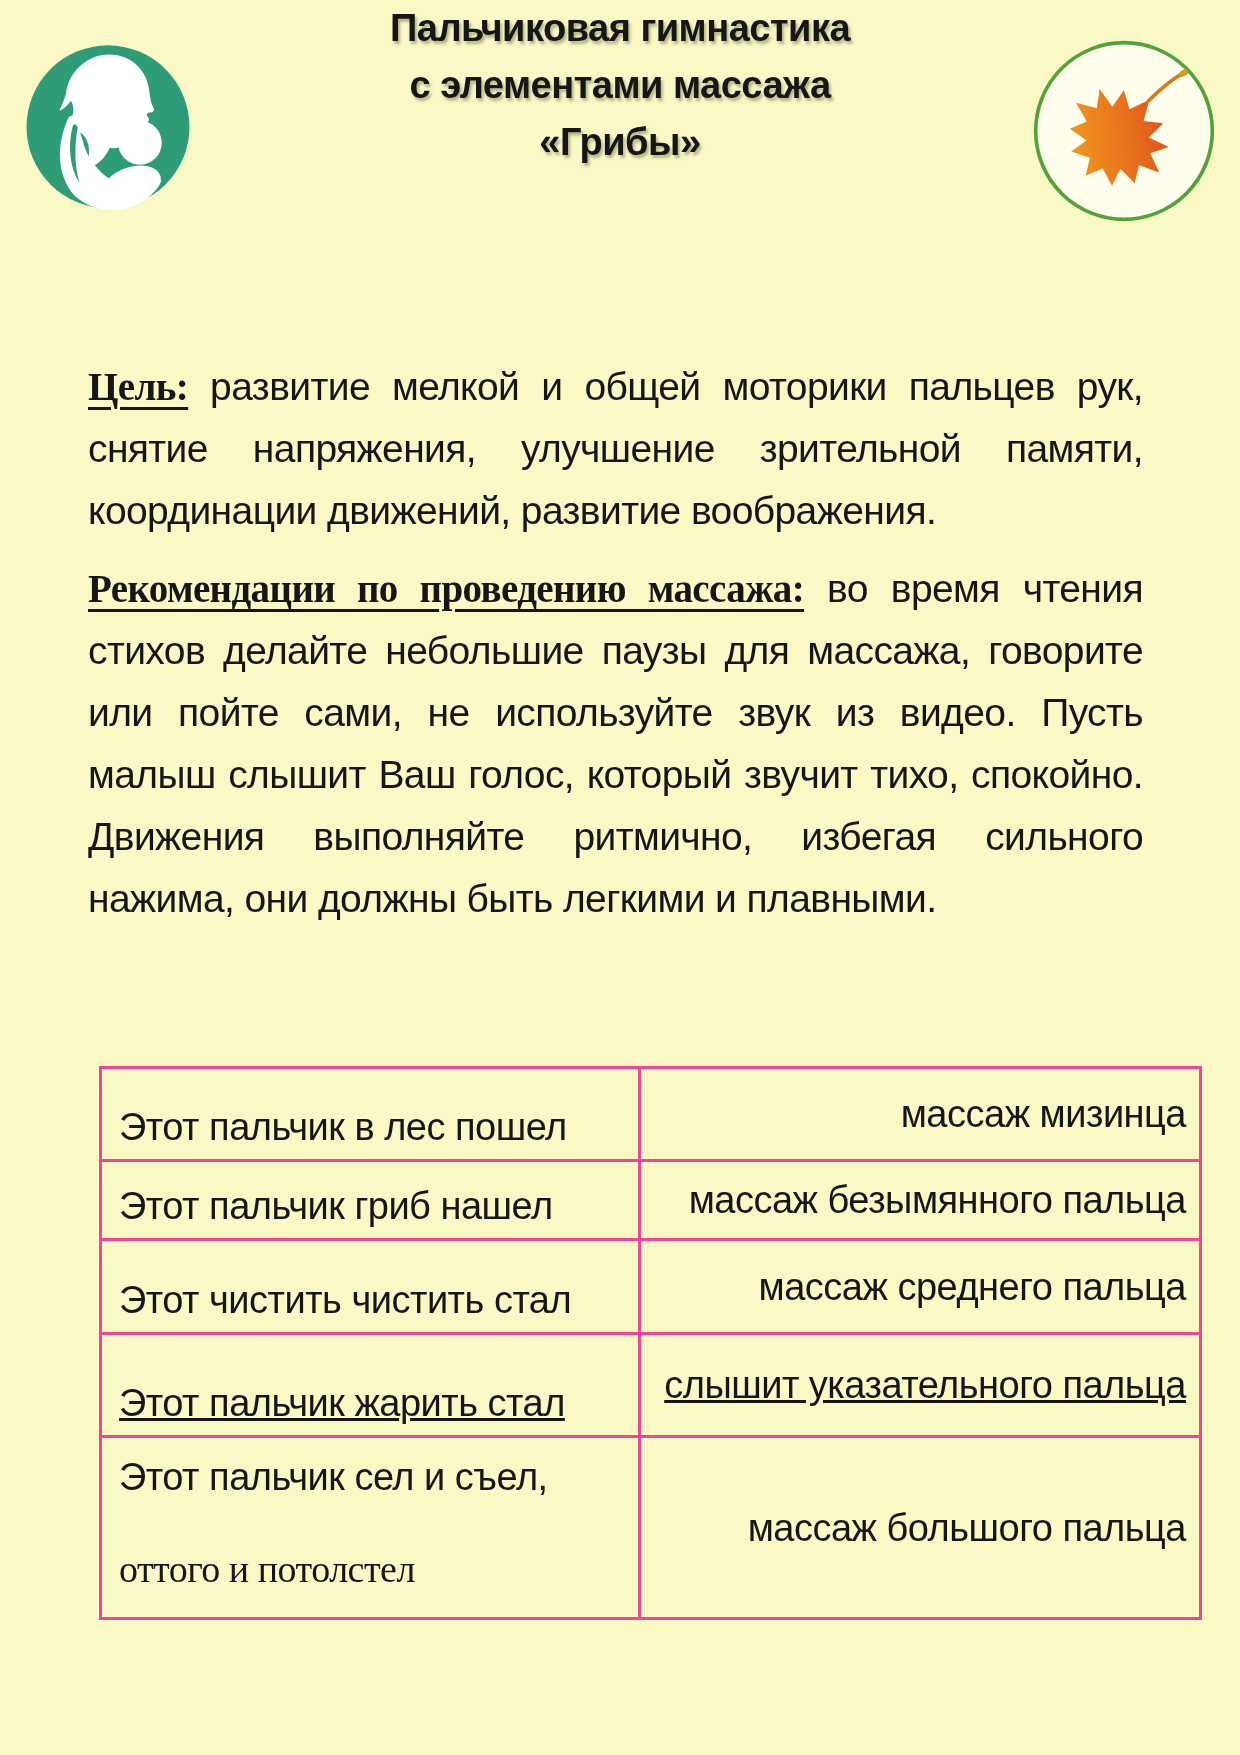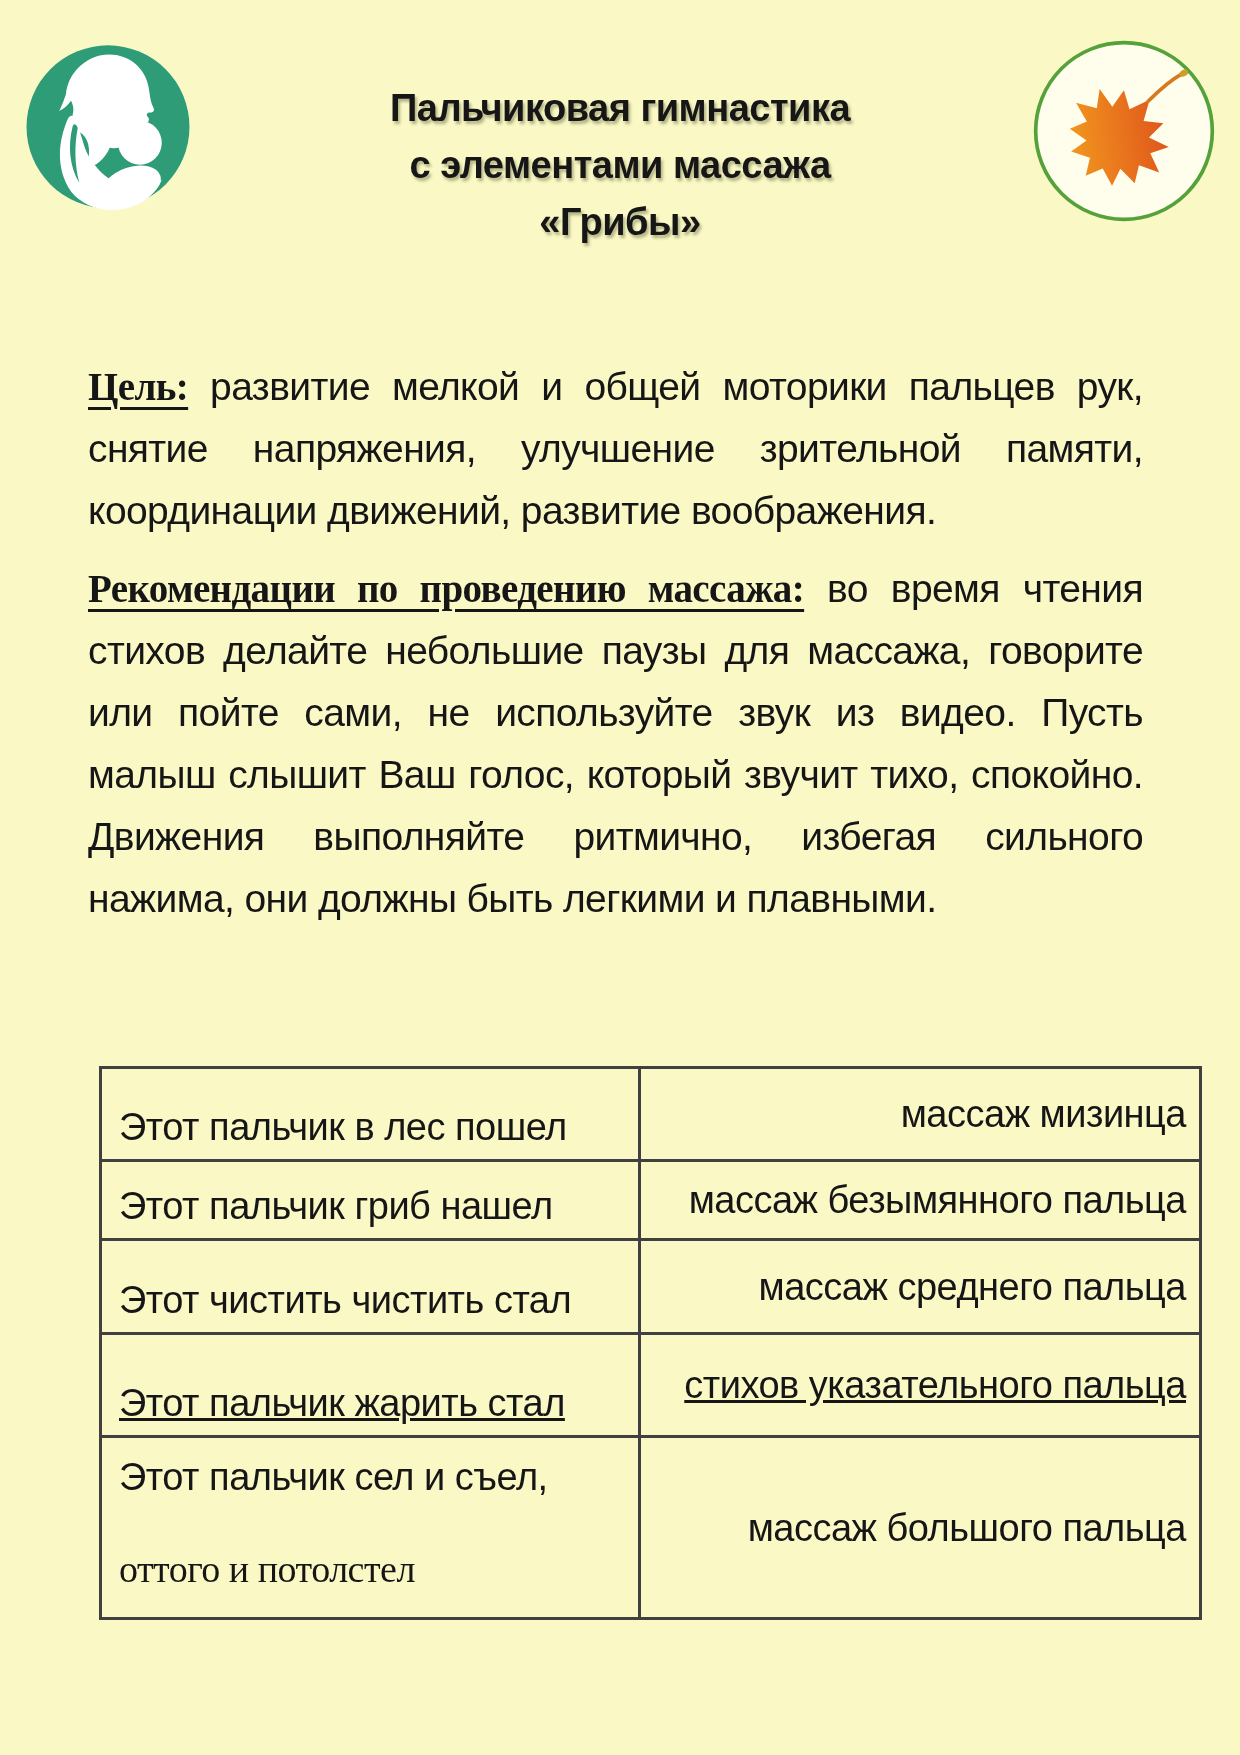--- a/index.html
+++ b/index.html
@@ -29,21 +29,20 @@
     height: 168px;
   }
   .logo-right {
     position: absolute;
     left: 1032px;
     top: 38px;
     width: 184px;
     height: 186px;
   }
   .title-block {
-    padding-top: 80px;
     text-align: center;
   }
   .title-line {
     font-size: 38px;
     font-weight: bold;
     line-height: 57px;
     letter-spacing: -0.5px;
     text-shadow: 2px 3px 3px rgba(90, 90, 50, 0.45);
   }
 
@@ -71,21 +70,21 @@
 
   
   table.massage {
     border-collapse: collapse;
     table-layout: fixed;
     width: 1044px;
     margin-top: 136px;
     margin-left: 11px;
   }
   table.massage td {
-    border: 3px solid #404040;
+    border: 3px solid #ec4899;
     font-size: 38px;
     letter-spacing: -0.5px;
     overflow: hidden;
   }
   td.c1 {
     width: 509px;
     vertical-align: bottom;
     text-align: left;
     padding: 0 10px 10px 17px;
     line-height: 44px;
@@ -208,21 +207,21 @@
       <tr class="r2">
         <td class="c1">Этот пальчик гриб нашел</td>
         <td class="c2">массаж безымянного пальца</td>
       </tr>
       <tr class="r3">
         <td class="c1">Этот чистить чистить стал</td>
         <td class="c2">массаж среднего пальца</td>
       </tr>
       <tr class="r4">
         <td class="c1">Этот пальчик жарить стал</td>
-        <td class="c2">стихов указательного пальца</td>
+        <td class="c2">слышит указательного пальца</td>
       </tr>
       <tr class="r5">
         <td class="c1 tall">
           <span class="line1">Этот пальчик сел и съел,</span>
           <span class="line2">оттого и потолстел</span>
         </td>
         <td class="c2">массаж большого пальца</td>
       </tr>
     </tbody>
   </table>

